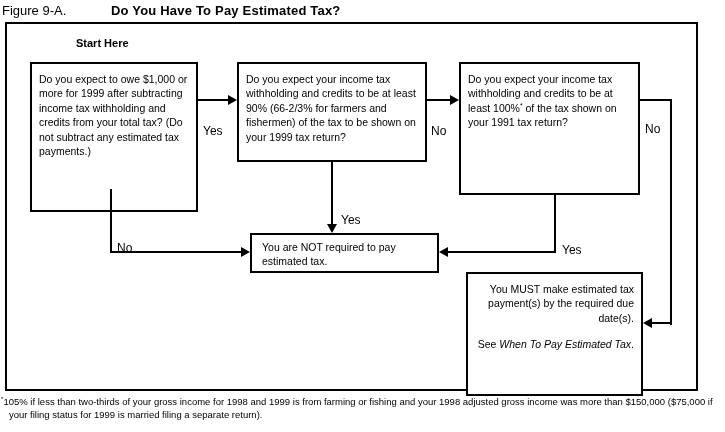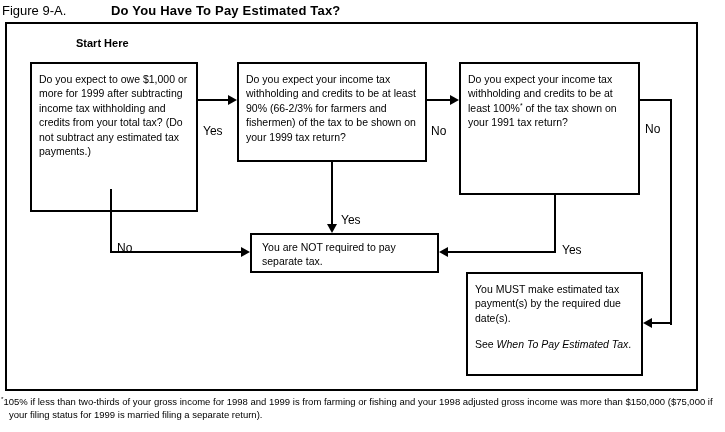--- a/index.html
+++ b/index.html
@@ -40,21 +40,21 @@
     font-size: 10.5px;
     line-height: 1.38;
     padding: 8px 7px;
   }
   .qbox p { margin: 0 0 12px 0; }
   .qbox p:last-child { margin-bottom: 0; }
   .box-q1 { left: 30px;  top: 62px;  width: 168px; height: 150px; }
   .box-q2 { left: 237px; top: 62px;  width: 190px; height: 100px; }
   .box-q3 { left: 459px; top: 62px;  width: 181px; height: 133px; }
   .box-not  { left: 250px; top: 233px; width: 189px; height: 40px; padding: 5px 10px; }
-  .box-must { left: 466px; top: 272px; width: 177px; height: 104px; }
+  .box-must { left: 466px; top: 272px; width: 177px; height: 124px; text-align: right; }
   .sup-star { font-size: 0.65em; vertical-align: super; line-height: 0; }
   .it { font-style: italic; }
   .edge-label {
     position: absolute;
     font-size: 12px;
     margin-top: 44px;
   }
   .lbl-yes1 { left: 203px; top: 80px; }
   .lbl-no1  { left: 431px; top: 80px; }
   .lbl-no3  { left: 645px; top: 78px; }
@@ -96,21 +96,21 @@
 
   <div class="qbox box-q2">
     <p>Do you expect your income tax withholding and credits to be at least 90% (66-2/3% for farmers and fishermen) of the tax to be shown on your 1999 tax return?</p>
   </div>
 
   <div class="qbox box-q3">
     <p><span>Do you expect your income tax withholding and credits to be at least 100%</span><span class="sup-star">*</span><span> of the tax shown on your 1991 tax return?</span></p>
   </div>
 
   <div class="qbox box-not">
-    <p>You are NOT required to pay separate tax.</p>
+    <p>You are NOT required to pay estimated tax.</p>
   </div>
 
   <div class="qbox box-must">
     <p>You MUST make estimated tax payment(s) by the required due date(s).</p>
     <p><span>See </span><span class="it">When To Pay Estimated Tax</span><span>.</span></p>
   </div>
 
   <div class="edge-label lbl-yes1">Yes</div>
   <div class="edge-label lbl-no1">No</div>
   <div class="edge-label lbl-no3">No</div>

